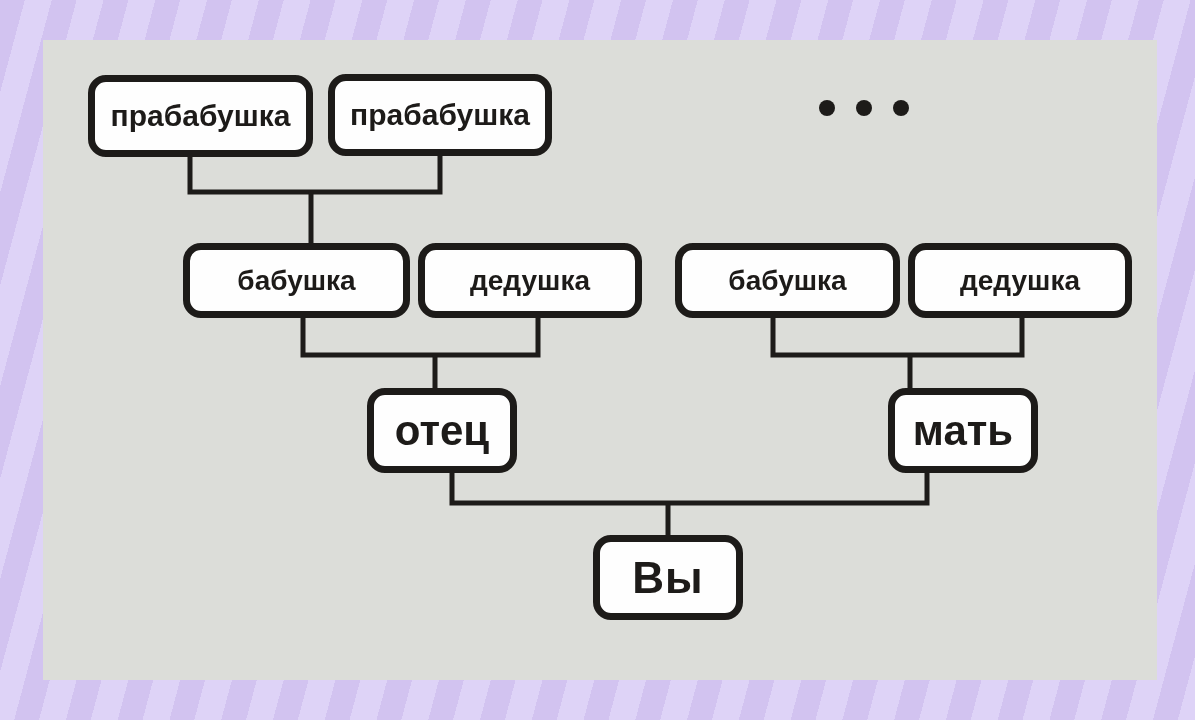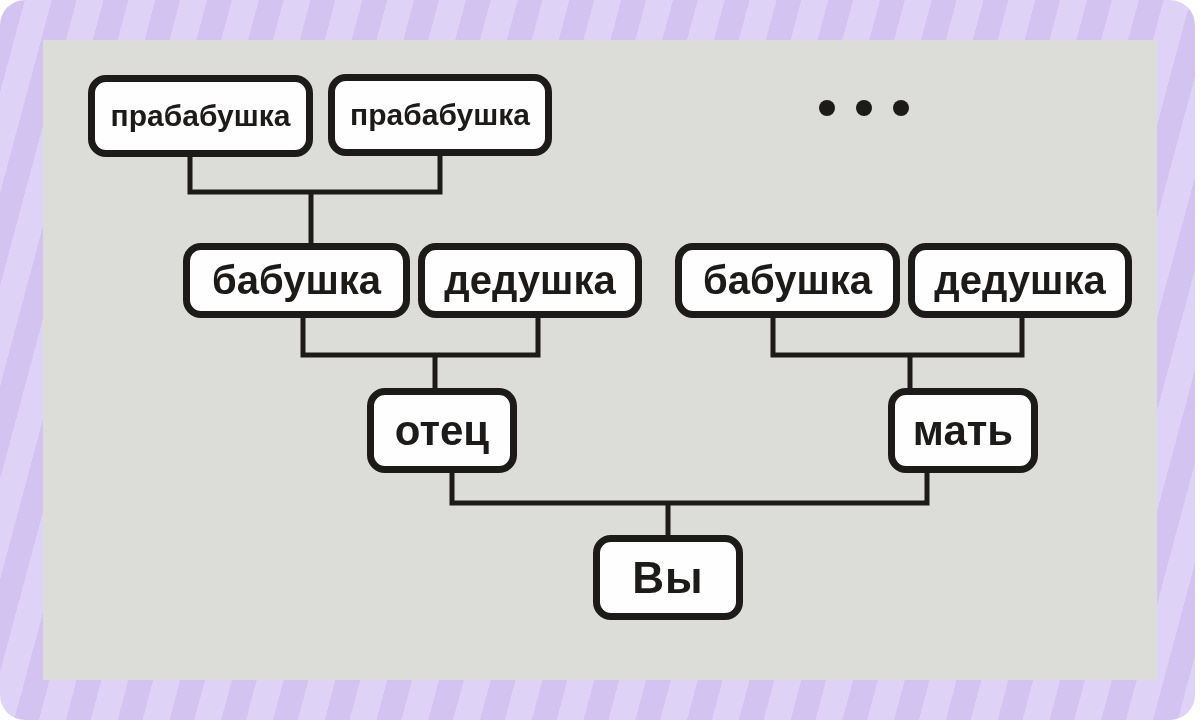--- a/index.html
+++ b/index.html
@@ -14,21 +14,20 @@
   .frame {
     position: absolute;
     inset: 0;
     width: 1195px;
     height: 720px;
     background: repeating-linear-gradient(
       105deg,
       #d2c3f0 0px, #d2c3f0 24px,
       #ded3f7 24px, #ded3f7 50px
     );
-    border-radius: 25px;
   }
   
   .panel {
     position: absolute;
     left: 43px;
     top: 40px;
     width: 1114px;
     height: 640px;
     background: #dcddd9;
   }
@@ -49,21 +48,21 @@
     border: 7px solid #1d1b19;
     border-radius: 18px;
     display: flex;
     align-items: center;
     justify-content: center;
     color: #1d1b19;
     font-weight: bold;
     white-space: nowrap;
   }
   .fs-gen1 { font-size: 30px; }
-  .fs-gen2 { font-size: 40px; }
+  .fs-gen2 { font-size: 28px; }
   .fs-gen3 { font-size: 42px; }
   .fs-you  { font-size: 44px; letter-spacing: 1px; }
 
   #n-ggm { left: 88px;  top: 75px;  width: 225px; height: 82px; }
   #n-ggf { left: 328px; top: 74px;  width: 224px; height: 82px; }
   #n-gmp { left: 183px; top: 243px; width: 227px; height: 75px; }
   #n-gfp { left: 418px; top: 243px; width: 224px; height: 75px; }
   #n-gmm { left: 675px; top: 243px; width: 225px; height: 75px; }
   #n-gfm { left: 908px; top: 243px; width: 224px; height: 75px; }
   #n-fa  { left: 367px; top: 388px; width: 150px; height: 85px; }

